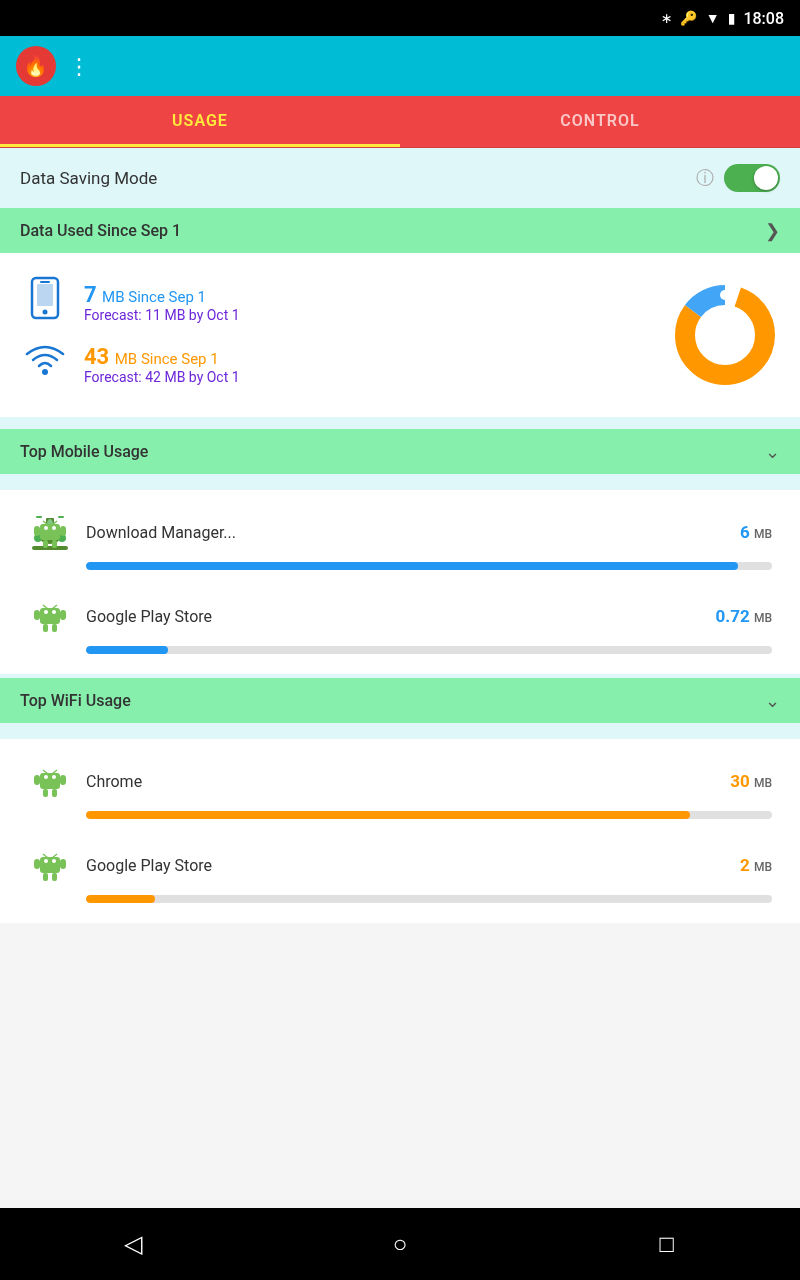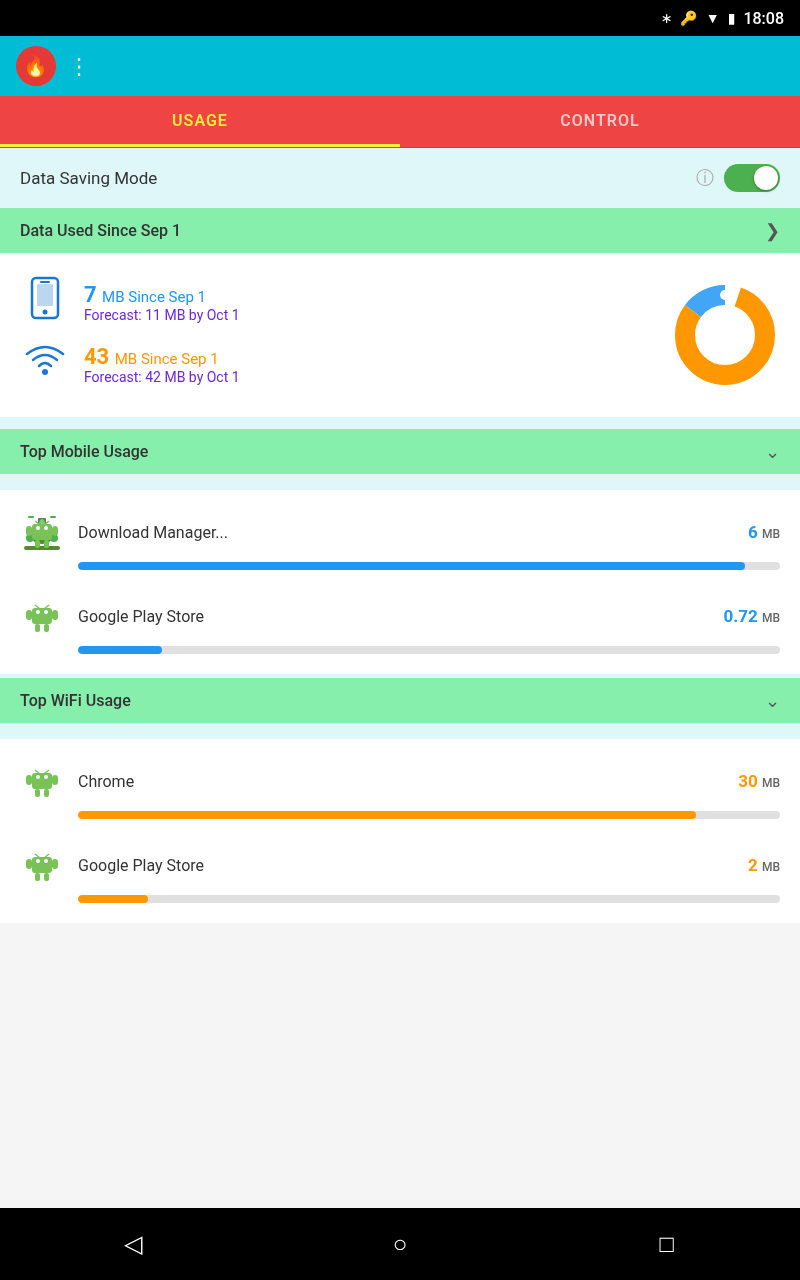--- a/index.html
+++ b/index.html
@@ -196,21 +196,21 @@
       height: 110px;
       flex-shrink: 0;
     }
 
     
     .usage-section {
       background: #fff;
       margin-top: 2px;
     }
     .usage-items {
-      padding: 8px 0;
+      padding: 8px 8px;
       margin-top: 16px;
     }
     .usage-item {
       padding: 12px 20px;
       background: #fff;
     }
     .usage-item-header {
       display: flex;
       align-items: center;
       margin-bottom: 8px;

